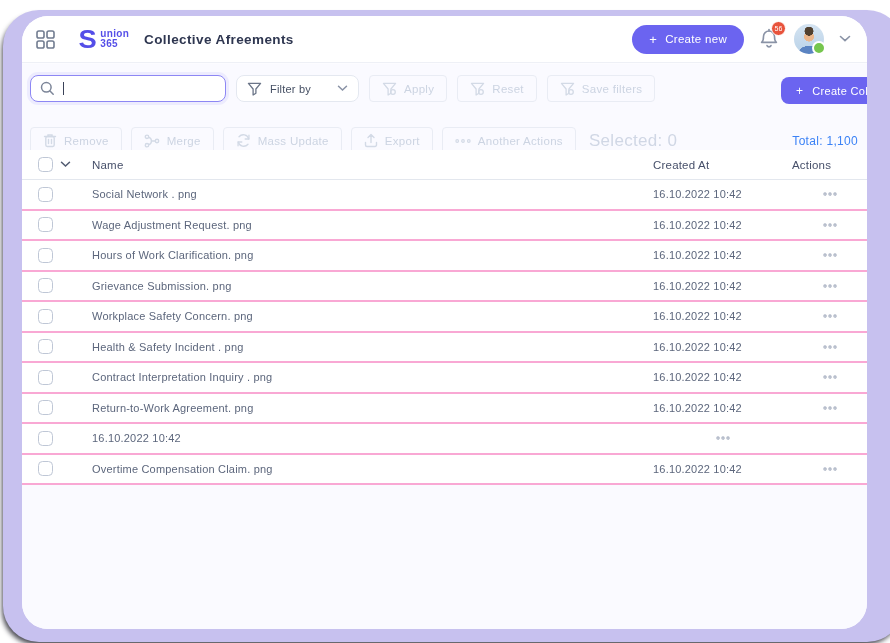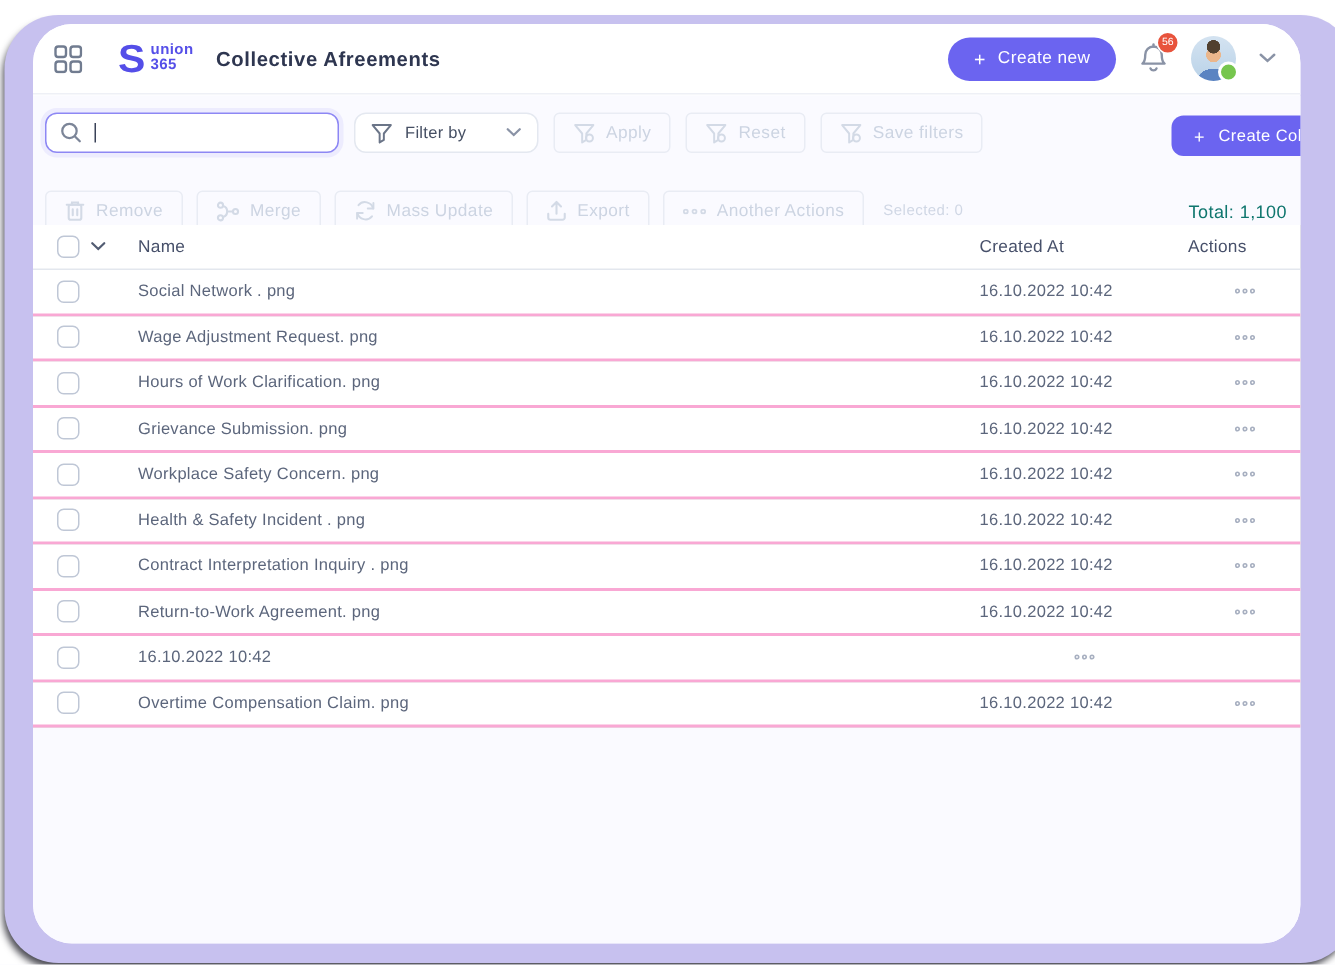--- a/index.html
+++ b/index.html
@@ -84,22 +84,22 @@
     padding:0 12px;font-family:inherit;cursor:default;
   }
   .ghost-btn .gi{display:flex;color:#d3dae6;}
   .btn-create-collective{
     position:absolute;top:13px;left:759px;height:27px;background:#6b64f0;color:#fff;
     border:none;border-radius:8px;padding:0 15px;font-size:11px;letter-spacing:.3px;
     display:flex;align-items:center;gap:9px;font-family:inherit;white-space:nowrap;cursor:pointer;
   }
   .btn-create-collective .plus{font-size:12px;}
   .actions-row{position:absolute;top:63px;left:8px;right:9px;display:flex;align-items:center;gap:9px;height:27px;}
-  .selected-label{color:#d0d7e5;font-size:10px;letter-spacing:.3px;margin-left:4px;}
-  .total-label{margin-left:auto;color:#0f766e;font-size:12px;letter-spacing:.3px;}
+  .selected-label{color:#d0d7e5;font-size:17px;letter-spacing:.3px;margin-left:4px;}
+  .total-label{margin-left:auto;color:#3b82f6;font-size:12px;letter-spacing:.3px;}
   
   .table{position:absolute;top:86px;left:0;right:0;background:#a3a3a3;}
   .trow{
     display:grid;grid-template-columns:70px 561px 139px 1fr;align-items:center;background:#fff;
   }
   .thead{height:29px;border-bottom:1px solid #e3e7ee;color:#47506a;font-size:11.5px;letter-spacing:.2px;}
   .tbody .trow{height:28.5px;border-bottom:2px solid #f9a8d4;color:#5c667c;font-size:11px;letter-spacing:.2px;}
   .cell-check{display:flex;align-items:center;gap:7px;padding-left:16px;}
   .checkbox{
     width:15px;height:15px;border:1.3px solid #bfc7d6;border-radius:4.5px;background:#fff;

